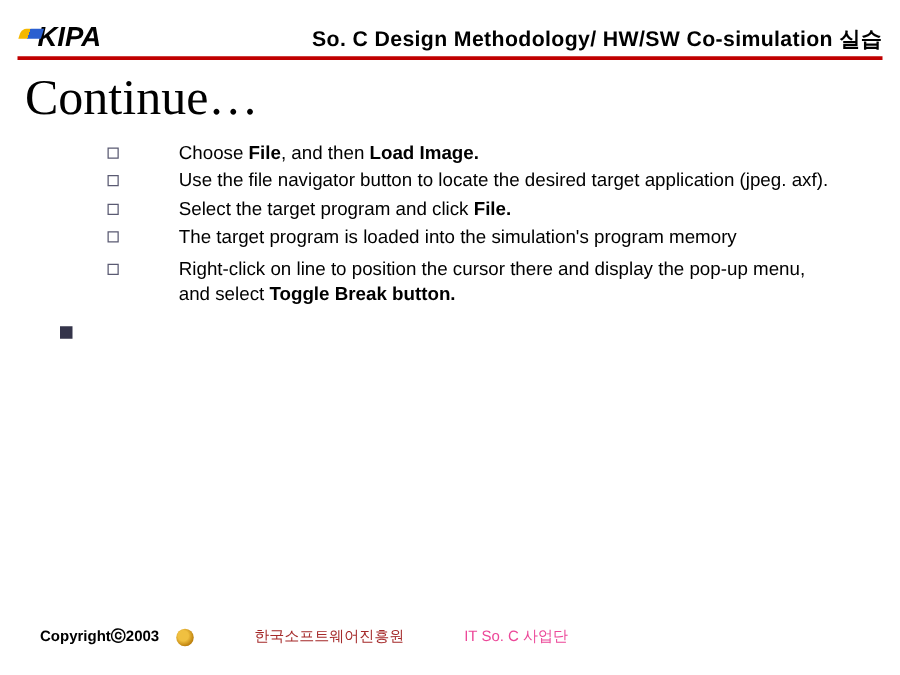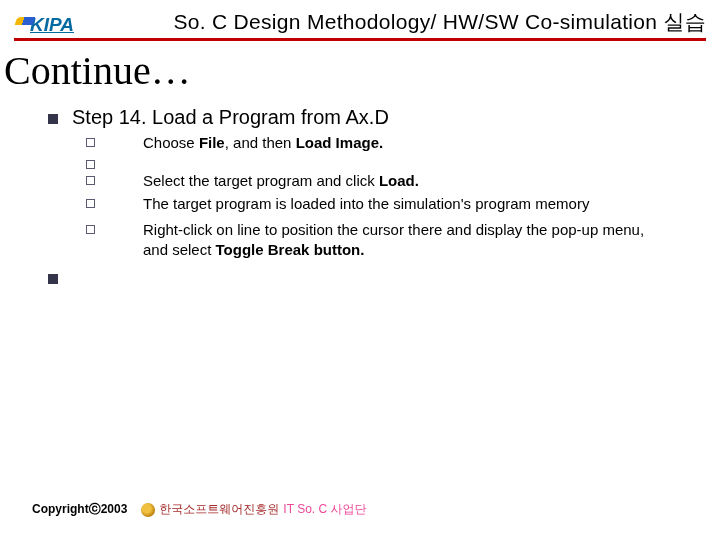--- a/index.html
+++ b/index.html
@@ -15,48 +15,48 @@
   }
   .header {
     display: flex;
     justify-content: space-between;
     align-items: flex-end;
     padding: 8px 14px 2px 14px;
   }
   .logo {
     font-weight: bold;
     font-style: italic;
-    font-size: 19px;
-    color: #0369a1;
+    font-size: 22px;
+    color: #000000;
     position: relative;
-    text-decoration: underline;
   }
   .logo-accent {
     display: inline-block;
     width: 18px;
     height: 8px;
     background: linear-gradient(90deg,#f5b800 40%,#2a5fd0 40%);
     border-radius: 4px 0 0 0;
     margin-right: -2px;
     transform: skewX(-18deg) translateY(-6px);
   }
   .header-title {
-    font-weight: normal;
-    font-size: 21px;
+    font-weight: bold;
+    font-size: 17px;
     letter-spacing: 0.3px;
+    margin-top: 12px;
   }
   .rule {
     height: 3px;
     background: #c00000;
     margin: 0 14px 4px 14px;
   }
   .slide-title {
     font-family: "Times New Roman", serif;
     font-size: 40px;
-    padding: 2px 20px 6px 4px;
+    padding: 2px 20px 6px 20px;
   }
   .content {
     padding: 0 52px 0 48px;
   }
   .step {
     margin-top: 6px;
   }
   .step-head {
     display: flex;
     align-items: flex-start;
@@ -100,20 +100,21 @@
     font-size: 12px;
     font-weight: bold;
   }
   .footer-logo {
     margin-left: 14px;
     font-weight: normal;
     font-size: 12px;
     color: #a52a2a;
     display: flex;
     align-items: center;
+    gap: 44px;
   }
   .footer-mark {
     width: 14px;
     height: 14px;
     border-radius: 50%;
     background: radial-gradient(circle at 40% 40%, #f0c040 35%, #b07000 80%);
     margin-right: 4px;
   }
   .footer-blue { color:#ec4899; margin-left:4px; }
   .b { font-weight: bold; }
@@ -126,35 +127,32 @@
     <span class="logo-accent"></span><span>KIPA</span>
   </div>
   <div class="header-title">So. C Design Methodology/ HW/SW Co-simulation 실습</div>
 </div>
 <div class="rule"></div>
 
 <div class="slide-title">Continue…</div>
 
 <div class="content" id="content">
     <div class="step">
-      <div class="step-head">
-        <span class="sq-bullet"></span>
-        <span>Step 14. Load a Program from Ax.D</span>
-      </div>
       <div class="sub-items">
         <div class="sub-item">
           <span class="hl-bullet"></span>
           <span><span>Choose </span><span class="b">File</span><span>, and then </span><span class="b">Load Image.</span></span>
         </div>
         <div class="sub-item">
           <span class="hl-bullet"></span>
+          <span><span>Use the file navigator button to locate the desired target application (jpeg. axf).</span></span>
         </div>
         <div class="sub-item">
           <span class="hl-bullet"></span>
-          <span><span>Select the target program and click </span><span class="b">Load.</span></span>
+          <span><span>Select the target program and click </span><span class="b">File.</span></span>
         </div>
         <div class="sub-item">
           <span class="hl-bullet"></span>
           <span><span>The target program is loaded into the simulation's program memory</span></span>
         </div>
       </div>
     </div>
     <div class="step">
       <div class="sub-items">
         <div class="sub-item">

